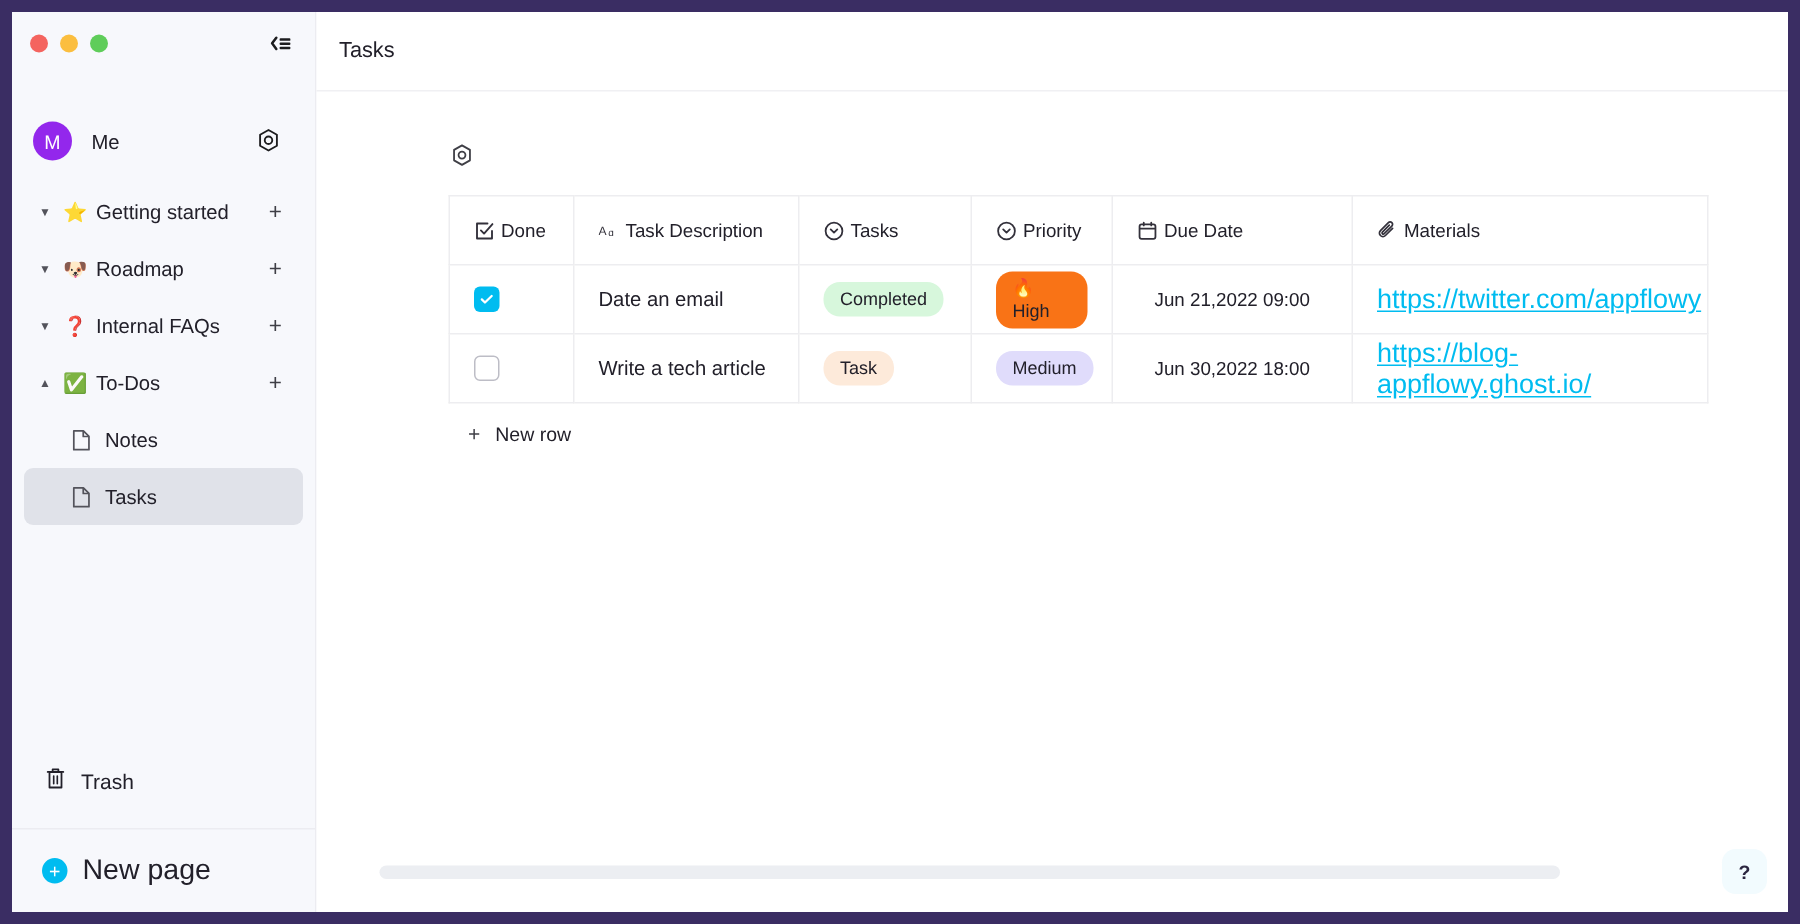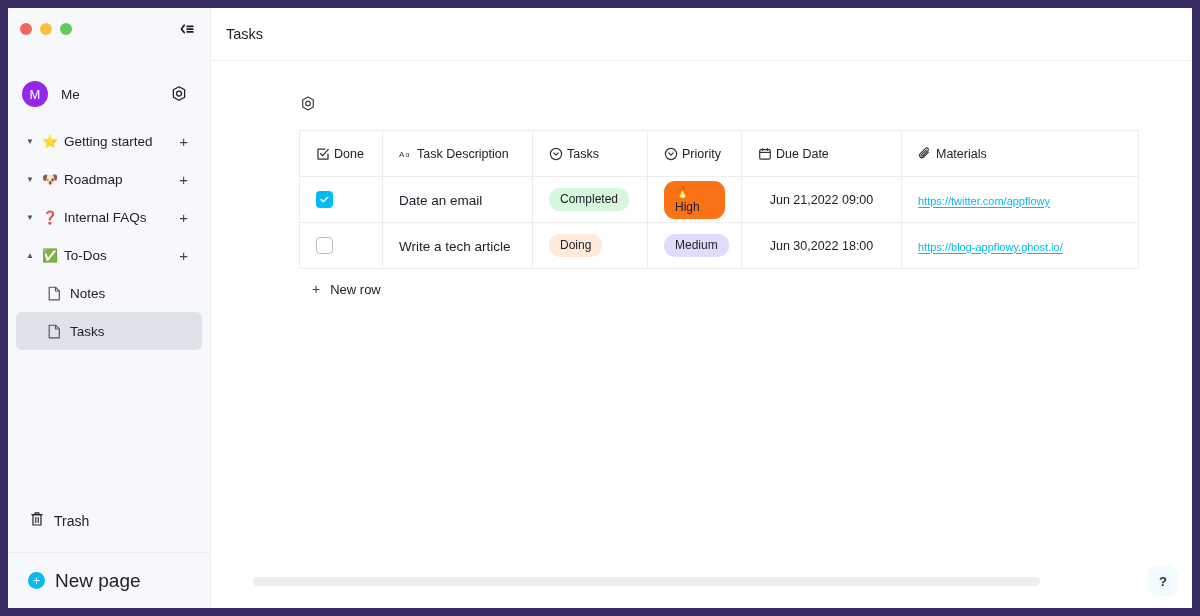--- a/index.html
+++ b/index.html
@@ -166,21 +166,21 @@
   }
   table.grid thead th { border-top: 1px solid #ededf0; }
   .col-head {
     display: flex; align-items: center; gap: 4px;
     font-size: 12.5px; color: #22202a;
   }
   .col-ico { width: 14px; height: 14px; flex: none; color: #33313b; display:flex; align-items:center; }
   .cell-text { font-size: 13.5px; color: #22202a; }
   .cell-date { font-size: 12.5px; color: #22202a; text-align: center; }
   .cell-link {
-    font-size: 11px; color: #00bcf0;
+    font-size: 18px; color: #00bcf0;
     text-decoration: underline;
     text-underline-offset: 2px;
   }
   .chip {
     display: inline-block;
     padding: 4px 11px;
     border-radius: 11px;
     font-size: 12px;
     color: #22202a;
     line-height: 1.25;
@@ -446,21 +446,21 @@
               </td>
             </tr>
             <tr>
               <td>
                 <div class="cb off"></div>
               </td>
               <td>
                 <span class="cell-text">Write a tech article</span>
               </td>
               <td>
-                <span class="chip" style="background:#fdeada">Doing</span>
+                <span class="chip" style="background:#fdeada">Task</span>
               </td>
               <td>
                 <span class="chip" style="background:#e0dcfb">Medium</span>
               </td>
               <td>
                 <div class="cell-date">Jun 30,2022  18:00</div>
               </td>
               <td>
                 <span class="cell-link">https://blog-appflowy.ghost.io/</span>
               </td>

